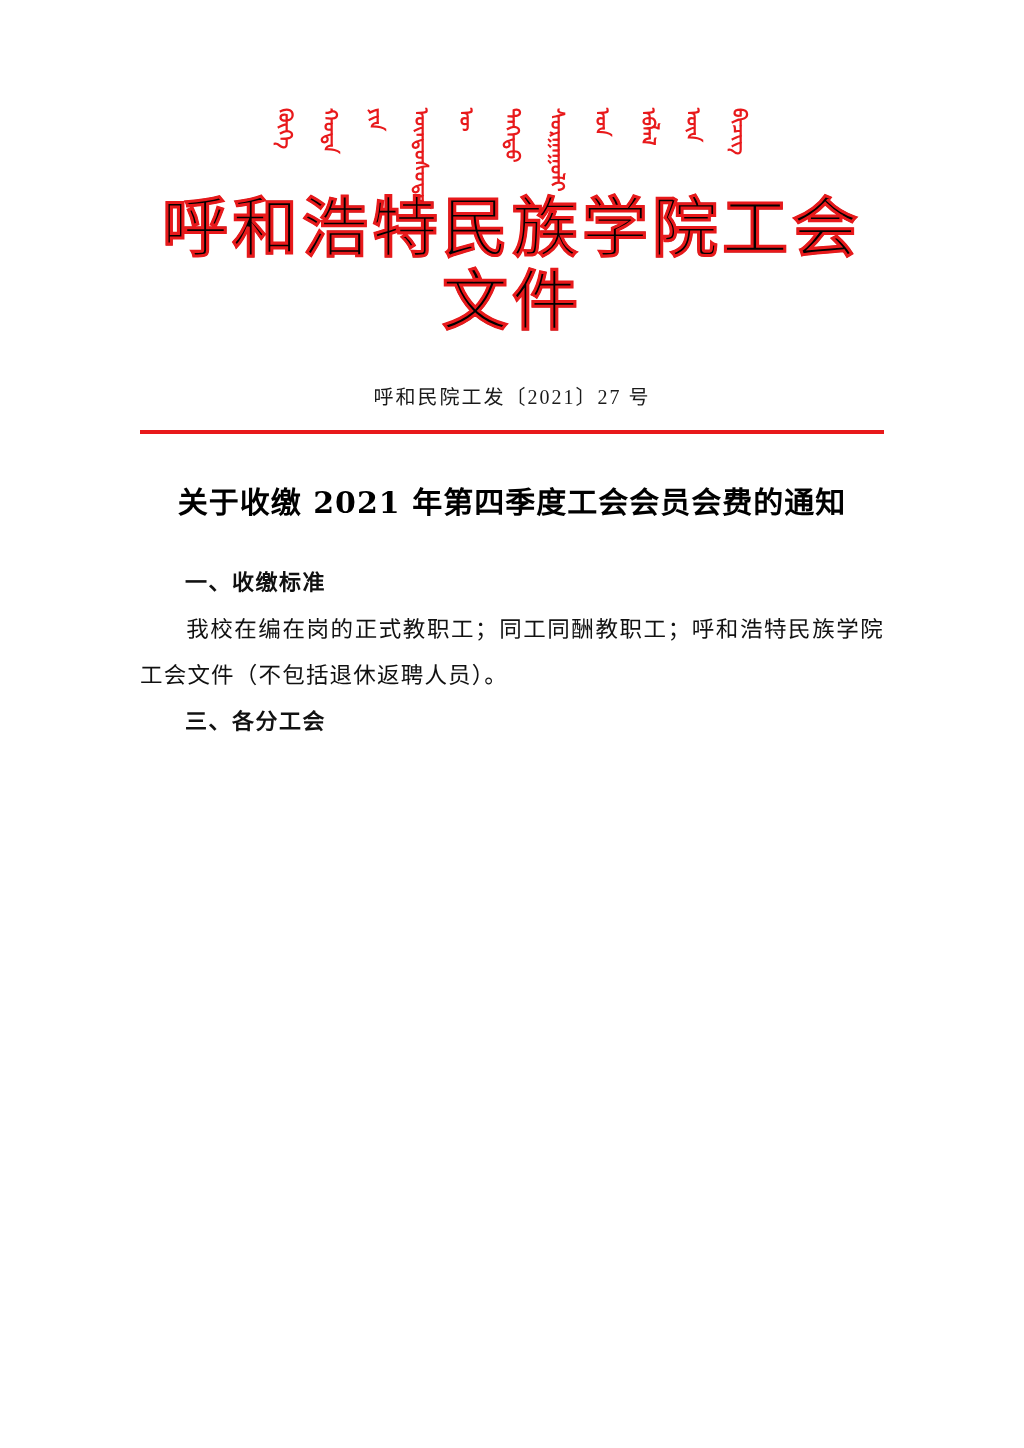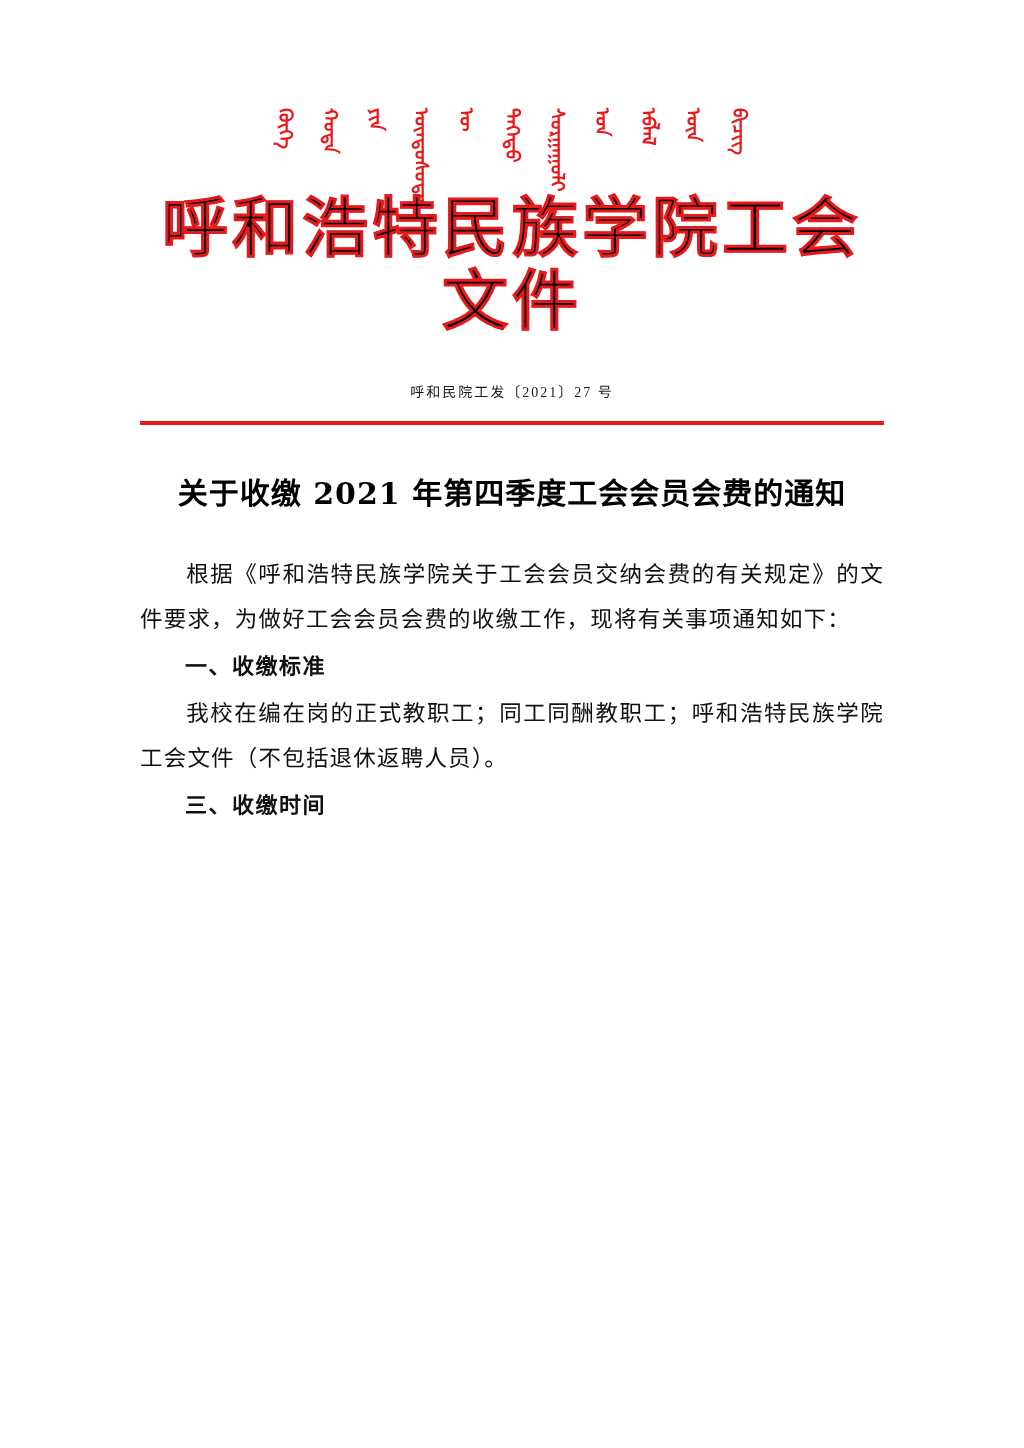--- a/index.html
+++ b/index.html
@@ -55,21 +55,21 @@
     color: #000000;
     line-height: 1.1;
     -webkit-text-stroke: 1px #e8191b;
   }
 
   
   .doc-number {
     margin-top: 44px;
     text-align: center;
     font-family: "Liberation Serif", serif;
-    font-size: 14px;
+    font-size: 20px;
     letter-spacing: 2px;
     color: #1a1a1a;
   }
 
   
   .red-rule {
     margin-top: 20px;
     height: 0;
     border-top: 4px solid #e8191b;
   }
@@ -132,22 +132,21 @@
     <div class="doc-title-red">呼和浩特民族学院工会文件</div>
   </div>
 
   <div class="doc-number">呼和民院工发〔2021〕27 号</div>
 
   <div class="red-rule"></div>
 
   <h1 class="doc-heading">关于收缴 2021 年第四季度工会会员会费的通知</h1>
 
   <div class="body-text">
-    <p class="indent2">根据《呼和浩特民族学院关于工会会员交纳会费的有关规定》的文件要求，为做好工会会员会费的收缴工作，现将有关事项通知如下：</p>
 
     <p class="section-title">一、收缴标准</p>
     <p class="indent2">我校在编在岗的正式教职工；同工同酬教职工；呼和浩特民族学院工会文件（不包括退休返聘人员）。</p>
 
 
-    <p class="section-title">三、收缴时间</p>
+    <p class="section-title">三、各分工会</p>
   </div>
 
 </div>
 
 </body></html>

